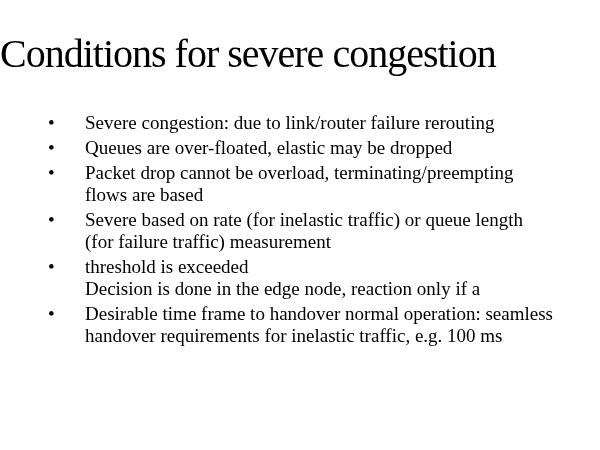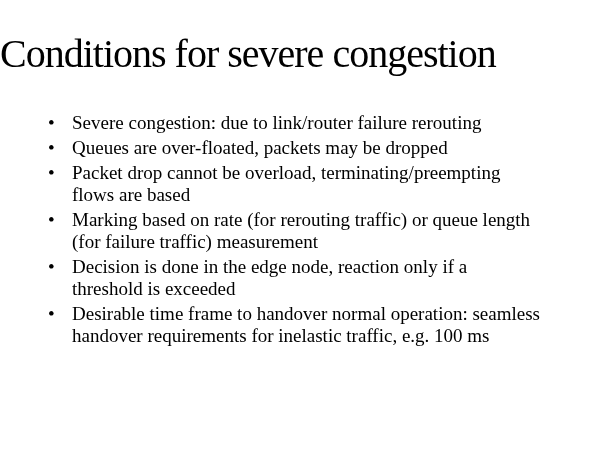--- a/index.html
+++ b/index.html
@@ -46,64 +46,65 @@
   }
   .bullet-dot {
     position: absolute;
     left: 2px;
     top: 0;
     line-height: 22px;
     font-size: 19px;
   }
   .bullet-line {
     white-space: nowrap;
+    margin-left: 13px;
   }
 </style>
 </head>
 <body>
 
 <div class="slide" style="background: rgb(255, 255, 255); color: rgb(0, 0, 0);">
   <div class="slide-title">Conditions for severe congestion</div>
 
   <div class="bullet-list">
   <div class="bullet-item">
     <span class="bullet-dot">•</span>
     <div class="bullet-text">
           <div class="bullet-line">Severe congestion: due to link/router failure rerouting</div>
         </div>
   </div>
 
   <div class="bullet-item">
     <span class="bullet-dot">•</span>
     <div class="bullet-text">
-          <div class="bullet-line">Queues are over-floated, packets may be dropped</div>
+          <div class="bullet-line">Queues are over-floated, elastic may be dropped</div>
         </div>
   </div>
 
   <div class="bullet-item">
     <span class="bullet-dot">•</span>
     <div class="bullet-text">
           <div class="bullet-line">Packet drop cannot be overload, terminating/preempting</div>
           <div class="bullet-line">flows are based</div>
         </div>
   </div>
 
   <div class="bullet-item">
     <span class="bullet-dot">•</span>
     <div class="bullet-text">
-          <div class="bullet-line">Marking based on rate (for rerouting traffic) or queue length</div>
+          <div class="bullet-line">Severe based on rate (for inelastic traffic) or queue length</div>
           <div class="bullet-line">(for failure traffic) measurement</div>
         </div>
   </div>
 
   <div class="bullet-item">
     <span class="bullet-dot">•</span>
     <div class="bullet-text">
+          <div class="bullet-line">threshold is exceeded</div>
           <div class="bullet-line">Decision is done in the edge node, reaction only if a</div>
-          <div class="bullet-line">threshold is exceeded</div>
         </div>
   </div>
 
   <div class="bullet-item">
     <span class="bullet-dot">•</span>
     <div class="bullet-text">
           <div class="bullet-line">Desirable time frame to handover normal operation: seamless</div>
           <div class="bullet-line">handover requirements for inelastic traffic, e.g. 100 ms</div>
         </div>
   </div>

